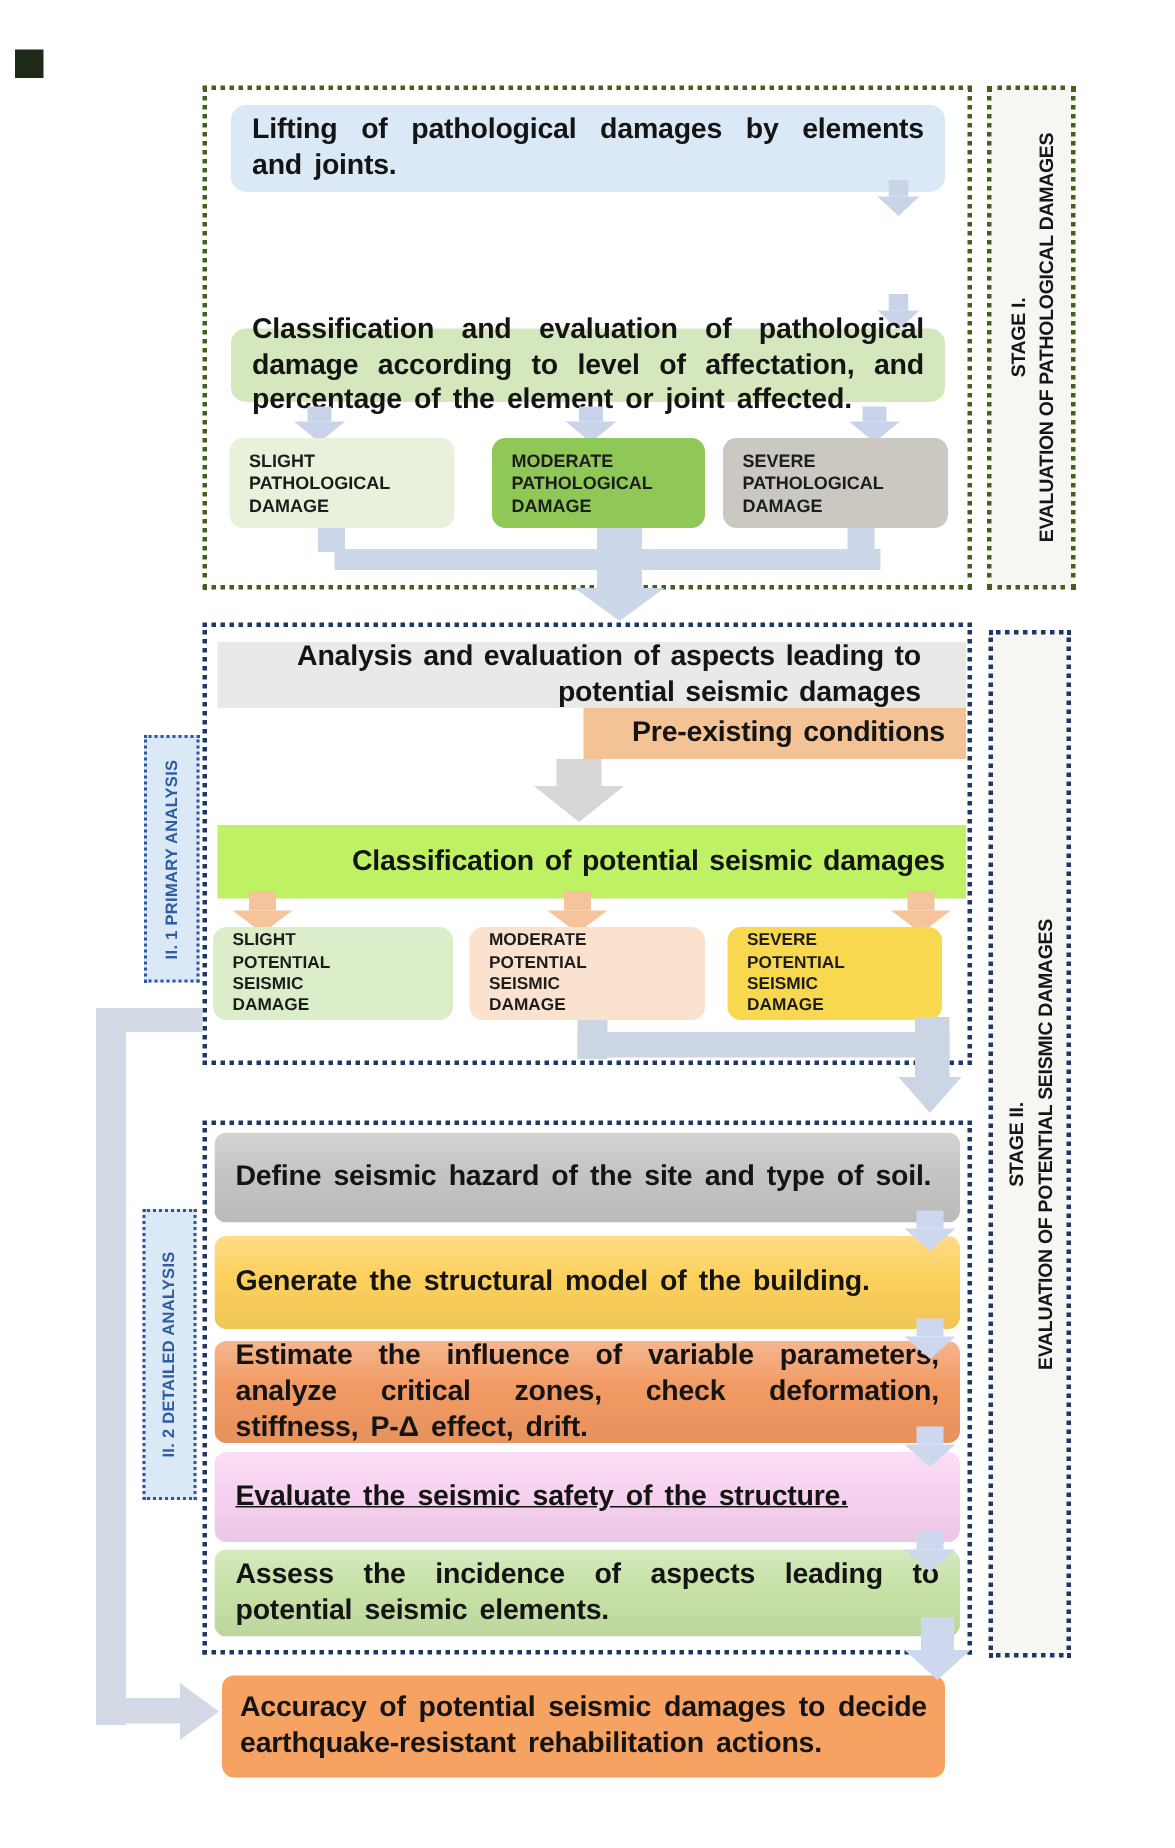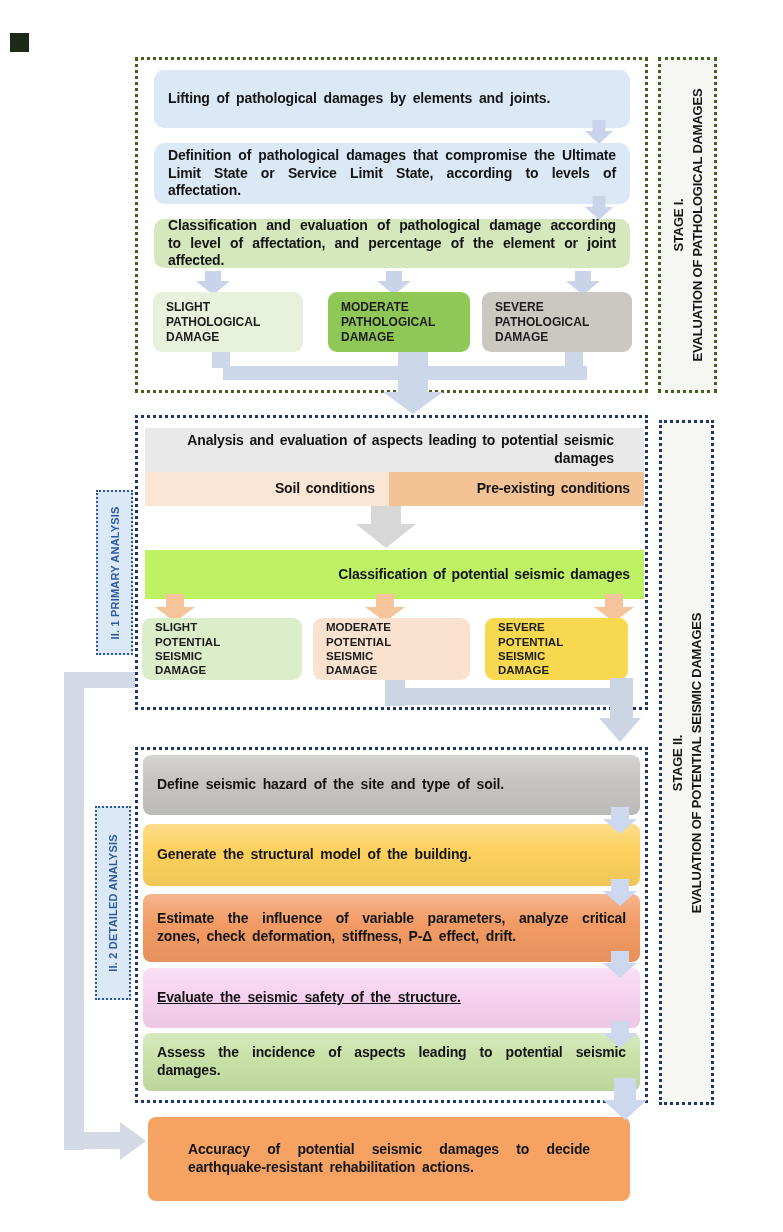--- a/index.html
+++ b/index.html
@@ -16,21 +16,21 @@
   .vwrap.navy{border-color:#1e3765}
   .vwrap .vin{position:absolute;left:50%;top:50%;transform:translate(-50%,-50%) rotate(-90deg);
     text-align:center;font-weight:bold;color:#161616;font-size:13px;line-height:19px;
     white-space:nowrap;letter-spacing:-0.2px}
   .vsub{position:absolute;border:2px dotted #2d55a0;background:#dbe9f7}
   .vsub .vin{position:absolute;left:50%;top:50%;transform:translate(-50%,-50%) rotate(-90deg);
     text-align:center;font-weight:bold;color:#2d5ca1;font-size:11px;white-space:nowrap;letter-spacing:0.2px}
 
   
   .pbox{position:absolute;display:flex;align-items:center;font-weight:bold;color:#141414;
-    font-size:14px;line-height:1.26;letter-spacing:-0.15px;padding:6px 14px}
+    font-size:19px;line-height:1.26;letter-spacing:-0.15px;padding:6px 14px}
   .pbox p{margin:0;width:100%;text-align:justify;word-spacing:3px}
   .pbox.center p{text-align:right;word-spacing:2px}
   .r10{border-radius:10px}
   .r12{border-radius:8px}
   .sheen{background-image:linear-gradient(180deg,rgba(255,255,255,.28),rgba(255,255,255,0) 45%,rgba(0,0,0,.05))}
 
   
   .obox{position:absolute;display:flex;align-items:center;font-weight:bold;color:#1c1c1c;
     font-size:12px;line-height:1.25;padding:4px 6px 4px 13px;border-radius:9px;white-space:pre-line}
 
@@ -67,23 +67,20 @@
 
   <div class="pbox r10" style="left: 154px; top: 70px; width: 476px; height: 58px; background-color: rgb(219, 233, 246);">
     <p>Lifting of pathological damages by elements and joints.</p>
   </div>
 
   <div class="arrow" style="left:585px;top:120px;--w:28px;--sw:13px;--sh:11px;--hh:13px;--c:#c9d4ea">
       <i class="stem"></i>
       <i class="head"></i>
     </div>
 
-  <div class="pbox r10" style="left: 154px; top: 143px; width: 476px; height: 61px; background-color: rgb(219, 233, 246);">
-    <p>Definition of pathological damages that compromise the Ultimate Limit State or Service Limit State, according to levels of affectation.</p>
-  </div>
 
   <div class="arrow" style="left:585px;top:196px;--w:28px;--sw:13px;--sh:11px;--hh:13px;--c:#c9d4ea">
       <i class="stem"></i>
       <i class="head"></i>
     </div>
 
   <div class="pbox r10" style="left: 154px; top: 219px; width: 476px; height: 49px; background-color: rgb(213, 231, 189);">
     <p>Classification and evaluation of pathological damage according to level of affectation, and percentage of the element or joint affected.</p>
   </div>
 
@@ -131,23 +128,20 @@
   <div class="vwrap navy" style="left:659px;top:420px;width:55px;height:685px">
     <div class="vin" style="width:670px">
       <div>STAGE II.</div>
       <div>EVALUATION OF POTENTIAL SEISMIC DAMAGES</div>
     </div>
   </div>
 
   <div class="pbox center" style="left: 145px; top: 428px; width: 499px; height: 44px; padding: 4px 30px; background-color: rgb(233, 233, 233);">
     <p>Analysis and evaluation of aspects leading to potential seismic damages</p>
   </div>
-  <div class="pbox center" style="left: 145px; top: 472px; width: 244px; height: 34px; background-color: rgb(251, 229, 212);">
-    <p>Soil conditions</p>
-  </div>
   <div class="pbox center" style="left: 389px; top: 472px; width: 255px; height: 34px; background-color: rgb(243, 194, 149);">
     <p>Pre-existing conditions</p>
   </div>
 
   <div class="cbar" style="left:371px;top:506px;width:30px;height:18px;background:#d7d7d7"></div>
   <div class="tri-down" style="left:356px;top:524px;border-left:30px solid transparent;border-right:30px solid transparent;border-top:24px solid #d7d7d7"></div>
 
   <div class="pbox center" style="left: 145px; top: 550px; width: 499px; height: 49px; background-color: #bef264;">
     <p>Classification of potential seismic damages</p>
   </div>
@@ -206,41 +200,41 @@
   <div class="pbox r12 sheen" style="left: 143px; top: 894px; width: 497px; height: 68px; background-color: rgb(242, 154, 99);">
     <p>Estimate the influence of variable parameters, analyze critical zones, check deformation, stiffness, P-Δ effect, drift.</p>
   </div>
   <div class="pbox r12 sheen" style="left: 143px; top: 824px; width: 497px; height: 62px; background-color: rgb(252, 208, 92);">
     <p>Generate the structural model of the building.</p>
   </div>
   <div class="pbox r12 sheen" style="left: 143px; top: 968px; width: 497px; height: 60px; background-color: rgb(247, 210, 240); text-decoration: underline;">
     <p>Evaluate the seismic safety of the structure.</p>
   </div>
   <div class="pbox r12 sheen" style="left: 143px; top: 1033px; width: 497px; height: 58px; background-color: rgb(199, 225, 166);">
-    <p>Assess the incidence of aspects leading to potential seismic damages.</p>
+    <p>Assess the incidence of aspects leading to potential seismic elements.</p>
   </div>
 
   <div class="arrow" style="left:603px;top:807px;--w:34px;--sw:18px;--sh:12px;--hh:15px;--c:#cdd7ed">
       <i class="stem"></i>
       <i class="head"></i>
     </div>
   <div class="arrow" style="left:603px;top:879px;--w:34px;--sw:18px;--sh:12px;--hh:15px;--c:#cdd7ed">
       <i class="stem"></i>
       <i class="head"></i>
     </div>
   <div class="arrow" style="left:603px;top:951px;--w:34px;--sw:18px;--sh:12px;--hh:15px;--c:#cdd7ed">
       <i class="stem"></i>
       <i class="head"></i>
     </div>
   <div class="arrow" style="left:603px;top:1021px;--w:34px;--sw:18px;--sh:12px;--hh:15px;--c:#cdd7ed">
       <i class="stem"></i>
       <i class="head"></i>
     </div>
 
-  <div class="pbox r12" style="left: 148px; top: 1117px; width: 482px; height: 84px; padding: 6px 40px; background-color: rgb(245, 162, 99);">
+  <div class="pbox r12" style="left: 148px; top: 1117px; width: 482px; height: 68px; padding: 6px 12px; background-color: rgb(245, 162, 99);">
     <p>Accuracy of potential seismic damages to decide earthquake-resistant rehabilitation actions.</p>
   </div>
 
   <div class="arrow" style="left:603px;top:1078px;--w:44px;--sw:22px;--sh:22px;--hh:20px;--c:#cdd7ed">
       <i class="stem"></i>
       <i class="head"></i>
     </div>
 
 </div>
 

